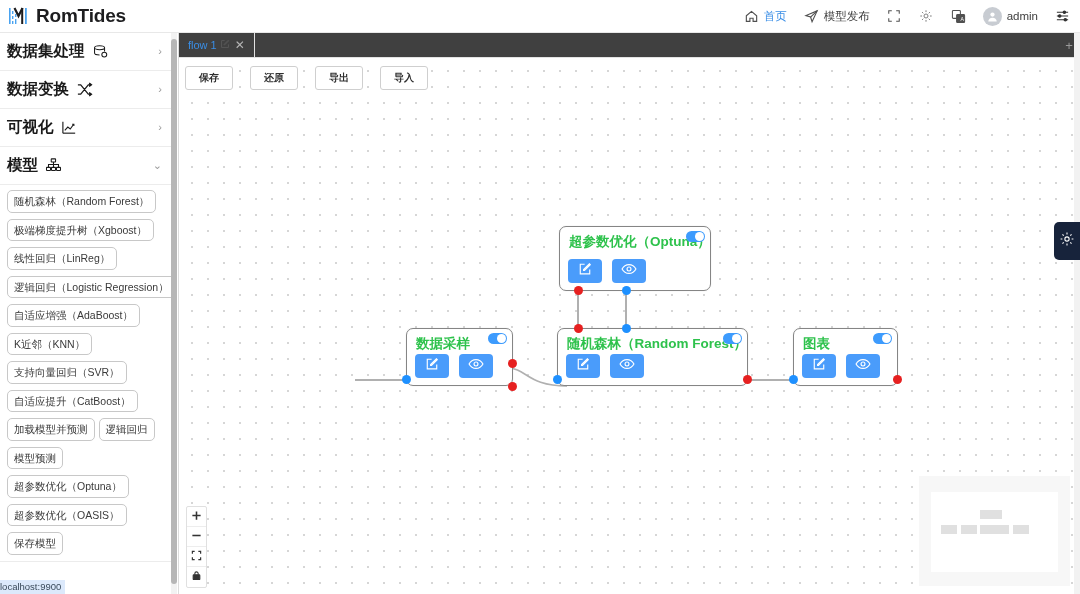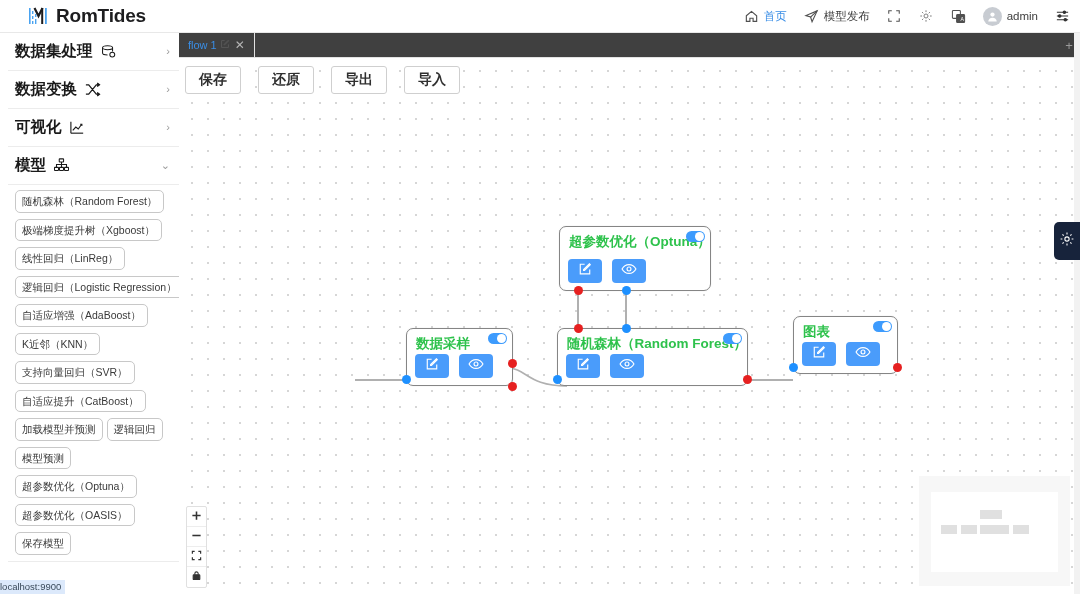--- a/index.html
+++ b/index.html
@@ -7,35 +7,35 @@
     width: 1080px; height: 594px;
     font-family: "Liberation Sans", "DejaVu Sans", sans-serif;
     background: #ffffff; overflow: hidden;
   }
   
   .header {
     position: absolute; top: 0; left: 0; width: 1080px; height: 33px;
     background: #fff; border-bottom: 1px solid #e8e8e8;
     display: flex; align-items: center; z-index: 40;
   }
-  .brand { display: flex; align-items: center; padding-left: 8px; gap: 6px; margin-left: 20px; }
+  .brand { display: flex; align-items: center; padding-left: 8px; gap: 6px; }
   .brand-mark { width: 22px; height: 22px; position: relative; }
   .brand-name { font-size: 19px; font-weight: bold; color: #1d1d1f; letter-spacing: -0.2px; }
   .hdr-right { margin-left: auto; display: flex; align-items: center; gap: 17px; padding-right: 10px; }
   .hdr-item { display: flex; align-items: center; gap: 5px; font-size: 11.5px; color: #404040; cursor: pointer; }
   .hdr-item.active { color: #3a8ee6; }
   .hdr-icon { width: 15px; height: 15px; display: inline-flex; align-items: center; justify-content: center; }
   .avatar {
     width: 19px; height: 19px; border-radius: 50%; background: #c8ccd2;
     display: flex; align-items: center; justify-content: center;
   }
   
   .sidebar {
     position: absolute; top: 33px; left: 0; width: 179px; height: 561px;
-    background: #fff; border-right: 1px solid #dcdcdc; overflow: hidden; margin-left: 8px;
+    background: #fff; border-right: 1px solid #dcdcdc; overflow: hidden;
   }
   .sb-scroll { position: absolute; inset: 0 6px 0 0; overflow: hidden; }
   .sb-cat {
     display: flex; align-items: center; height: 38px; padding: 0 10px 0 7px;
     border-bottom: 1px solid #ececec; cursor: pointer; gap: 7px;
   }
   .sb-cat-label { font-size: 15.5px; font-weight: bold; color: #1a1a1a; }
   .sb-cat-icon { width: 17px; height: 17px; display: inline-flex; align-items: center; justify-content: center; }
   .sb-chev { margin-left: auto; color: #9b9b9b; font-size: 11px; line-height: 1; }
   .sb-items { padding: 5px 7px 6px 7px; display: flex; flex-wrap: wrap; gap: 6px 4px; }
@@ -73,21 +73,21 @@
   .tab-add {
     margin-left: auto; width: 22px; display: flex; align-items: center;
     justify-content: center; color: #9a9a9a; font-size: 13px; cursor: pointer;
   }
   
   .toolbar {
     position: absolute; top: 33px; left: 6px; display: flex; gap: 17px; z-index: 15;
   }
   .tb-btn {
     background: #fff; border: 1px solid #cfcfcf; border-radius: 3px;
-    font-size: 14px; font-weight: bold; color: #303030;
+    font-size: 10px; font-weight: bold; color: #303030;
     padding: 4px 13px; cursor: pointer;
   }
   
   .canvas {
     position: absolute; top: 25px; left: 0; right: 0; bottom: 0;
     background-color: #fff;
     background-image: radial-gradient(#d6d6d6 0.85px, transparent 0.9px);
     background-size: 16px 16px; background-position: 5px 5px;
     overflow: hidden;
   }
@@ -413,21 +413,21 @@
             </svg>
           </span>
         </div>
       </div>
       <div class="port out" style="left:16px; top:-5px;"></div>
       <div class="port in" style="left:64px; top:-5px;"></div>
       <div class="port in" style="left:-5px; top:46px;"></div>
       <div class="port out" style="right:-5px; top:46px;"></div>
     </div>
 
-    <div class="node" style="left:614px; top:258px; width:105px; height:58px;">
+    <div class="node" style="left:614px; top:270px; width:105px; height:58px;">
       <div class="node-title">图表</div>
       <div class="node-toggle"></div>
       <div class="node-btns">
         <div class="node-btn">
           <span>
             <svg width="14" height="14" viewBox="0 0 16 16" fill="none" stroke="#ffffff" stroke-width="1.3">
               <path d="M13 2 L14 3 L7.4 9.6 H6.4 V8.6 Z"></path>
                 <path d="M13.4 8.6v5H2.6v-11h5"></path>
             </svg>
           </span>

